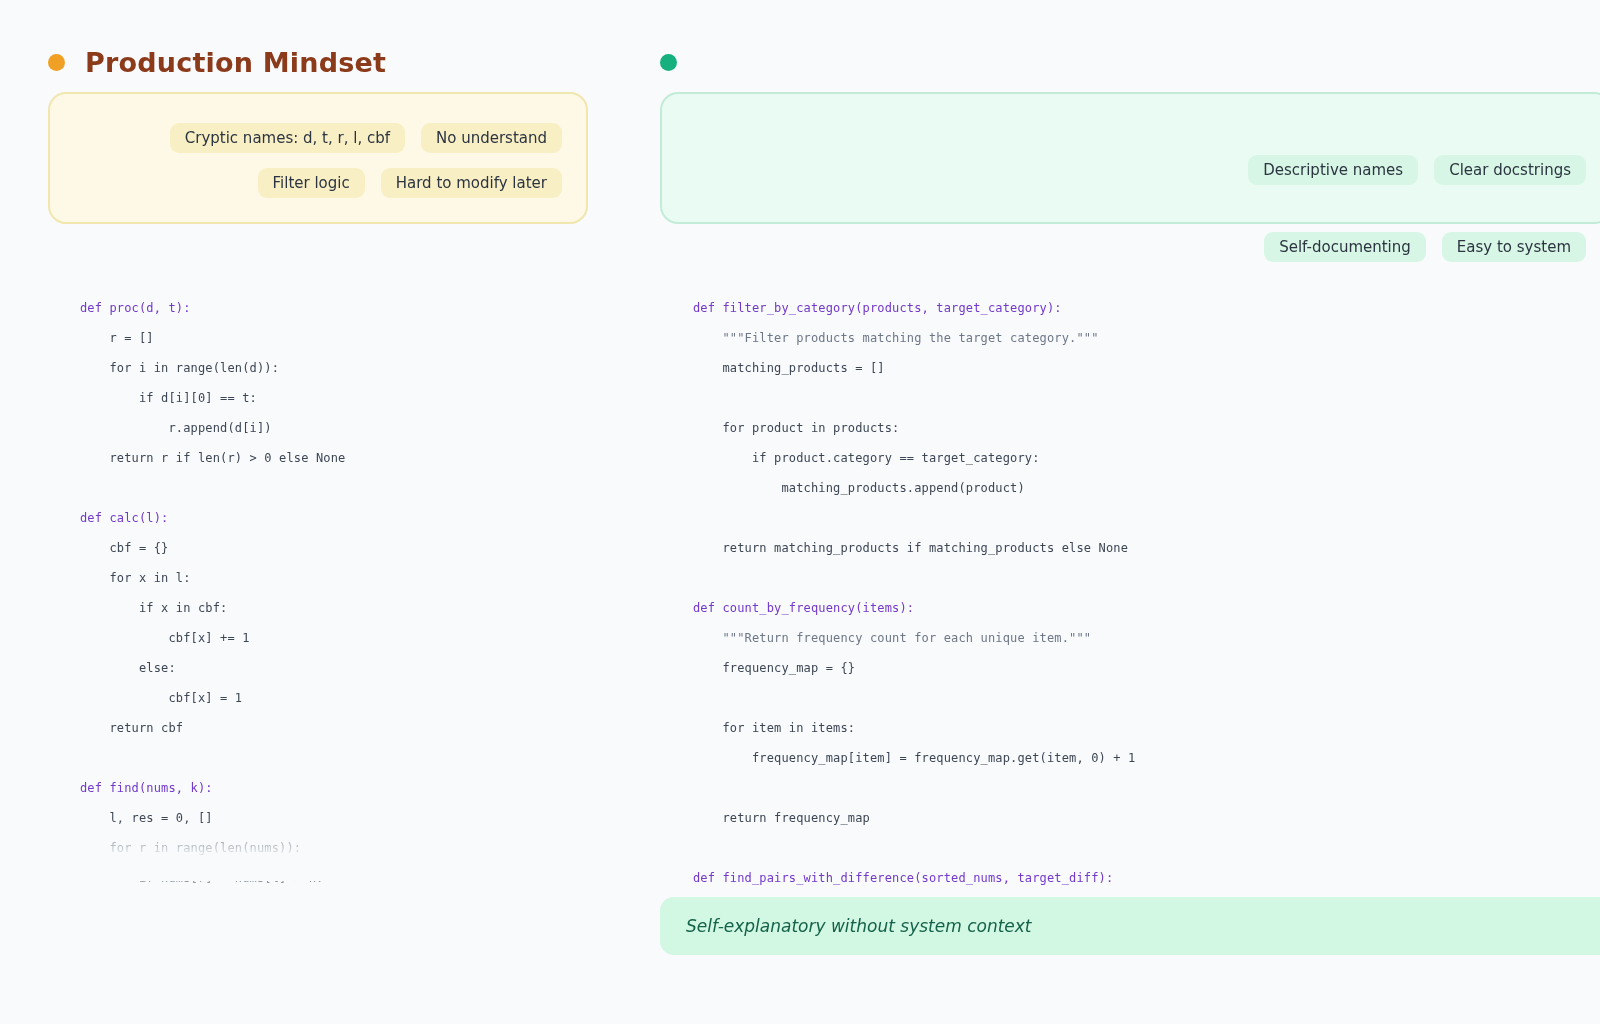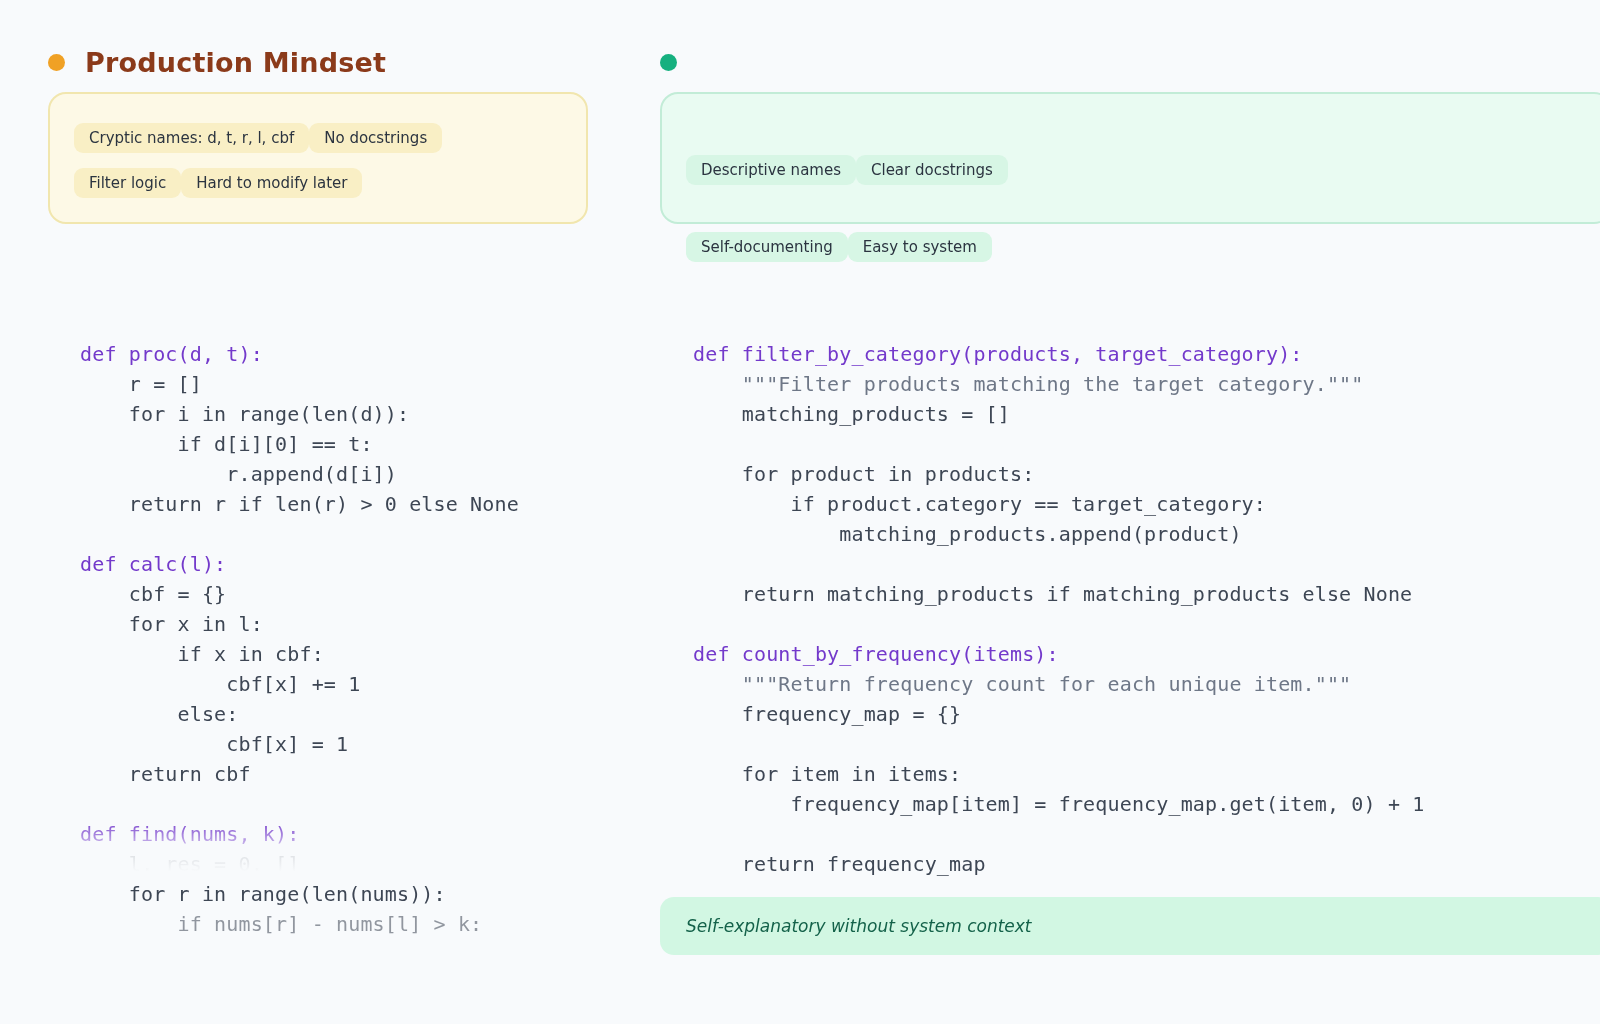--- a/index.html
+++ b/index.html
@@ -54,40 +54,42 @@
     background: var(--left-box-bg, #fdf9e6);
     border: 2px solid var(--left-box-border, #f1e6ae);
   }
   .tags-box.right {
     left: 660px; width: 952px; 
     background: var(--right-box-bg, #e9fbf2);
     border: 2px solid var(--right-box-border, #c2ecd7);
   }
   .tag-row {
     display: flex;
+    gap: 16px;
     margin-bottom: 15px;
+    justify-content: flex-end;
   }
   .pill {
     display: inline-block;
     padding: 4px 15px;
     border-radius: 9px;
     font-size: 15px;
     line-height: 22px;
     color: #2b3440;
     white-space: nowrap;
   }
   .tags-box.left  .pill { background: var(--left-pill-bg, #f9efc5); }
   .tags-box.right .pill { background: var(--right-pill-bg, #d7f6e5); margin-top: 32px; }
 
   
   .code-block {
     position: absolute;
-    top: 291px;
+    top: 265px;
     font-family: "DejaVu Sans Mono", "Liberation Mono", monospace;
-    font-size: 20px;
+    font-size: 12px;
     letter-spacing: 0.15px;
     white-space: pre;
   }
   .code-block.left  { left: 48px;  width: 545px; padding-left: 32px; box-sizing: border-box; }
   .code-block.right { left: 660px; width: 940px; padding-left: 33px; box-sizing: border-box; }
   .code-line {
     height: 30px;
     line-height: 30px;
     min-height: 30px;
   }
@@ -138,21 +140,21 @@
 <div class="stage">
 
   <div class="col-header left">
     <span class="dot orange"></span>
     <span class="col-title left">Production Mindset</span>
   </div>
 
   <div class="tags-box left">
       <div class="tag-row">
         <span class="pill">Cryptic names: d, t, r, l, cbf</span>
-        <span class="pill">No docstrings</span>
+        <span class="pill">No understand</span>
       </div>
       <div class="tag-row">
         <span class="pill">Filter logic</span>
         <span class="pill">Hard to modify later</span>
       </div>
     </div>
 
   <div class="code-block left">
   <div class="code-line def">def proc(d, t):</div><div class="code-line code">    r = []</div><div class="code-line code">    for i in range(len(d)):</div><div class="code-line code">        if d[i][0] == t:</div><div class="code-line code">            r.append(d[i])</div><div class="code-line code">    return r if len(r) &gt; 0 else None</div><div class="code-line blank">&nbsp;</div><div class="code-line def">def calc(l):</div><div class="code-line code">    cbf = {}</div><div class="code-line code">    for x in l:</div><div class="code-line code">        if x in cbf:</div><div class="code-line code">            cbf[x] += 1</div><div class="code-line code">        else:</div><div class="code-line code">            cbf[x] = 1</div><div class="code-line code">    return cbf</div><div class="code-line blank">&nbsp;</div><div class="code-line def">def find(nums, k):</div><div class="code-line code">    l, res = 0, []</div><div class="code-line code">    for r in range(len(nums)):</div><div class="code-line faded">        if nums[r] - nums[l] &gt; k:</div></div>
 

